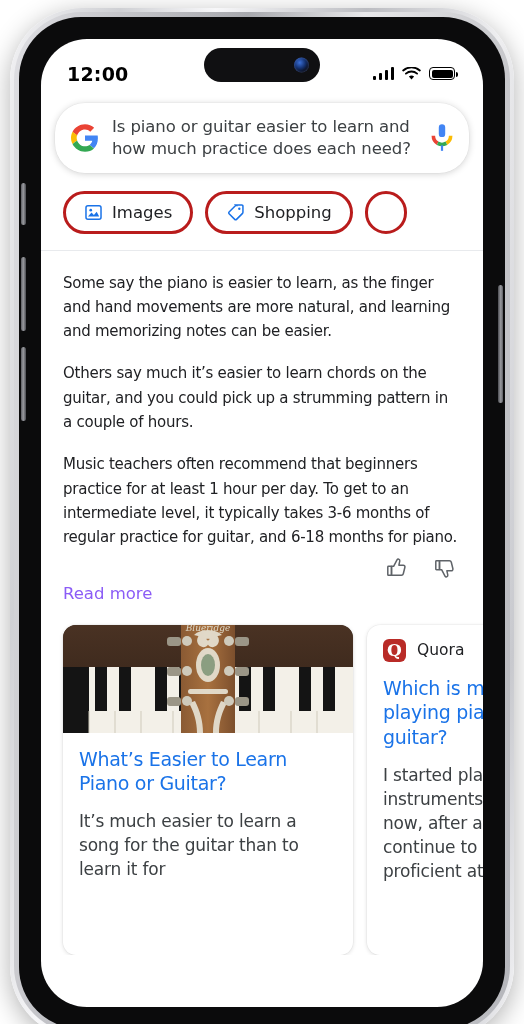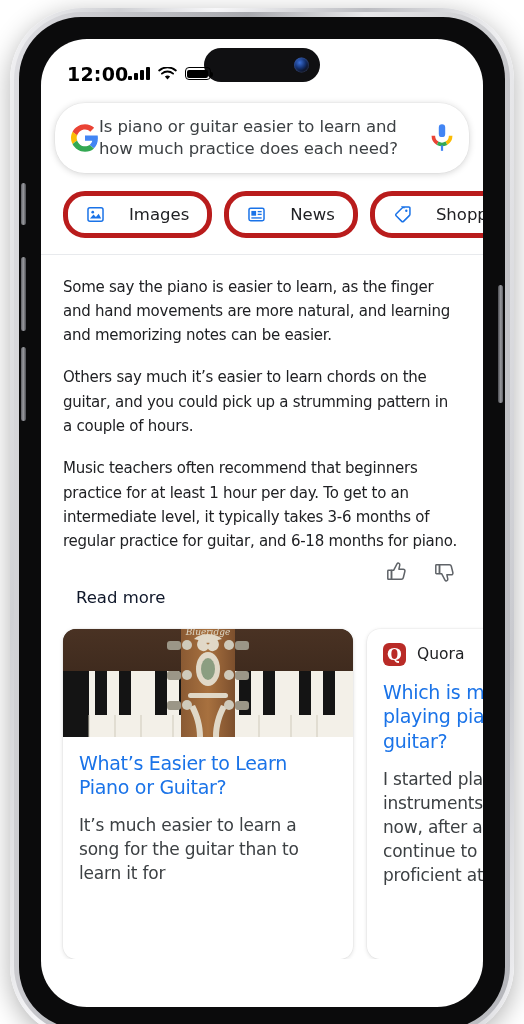--- a/index.html
+++ b/index.html
@@ -43,21 +43,21 @@
     background:linear-gradient(270deg,#5c5d62,#9a9ba0 45%,#4a4b50);
   }
   .b-mute  { top:166px; height:42px; }
   .b-volup { top:240px; height:74px; }
   .b-voldn { top:330px; height:74px; }
   .b-power { top:268px; height:118px; }
 
   
   .statusbar {
     position:relative; height:56px; display:flex; align-items:center;
-    padding:13px 8px 0 26px;
+    justify-content:space-between; padding:13px 8px 0 26px;
   }
   .clock { font-size:19px; font-weight:600; color:#000; letter-spacing:.2px;
            font-family:"DejaVu Sans", sans-serif; }
   .status-right { display:flex; align-items:center; gap:8px; padding-right:20px; }
 
   .sig { display:flex; align-items:flex-end; gap:2.5px; height:13px; }
   .sig i { display:block; width:3.5px; background:#000; border-radius:1px; }
   .sig i:nth-child(1){ height:4px; }
   .sig i:nth-child(2){ height:7px; }
   .sig i:nth-child(3){ height:10px; }
@@ -80,62 +80,61 @@
   .island .lens {
     position:absolute; right:11px; top:50%; transform:translateY(-50%);
     width:15px; height:15px; border-radius:50%;
     background:radial-gradient(circle at 38% 34%,#3a6fd8 0%,#14306d 42%,#0a0a12 72%);
     box-shadow:inset 0 0 2px rgba(120,160,255,.6);
   }
 
   
   .searchwrap { padding:8px 14px 0 14px; }
   .searchbar {
-    display:flex; align-items:center; 
+    display:flex; align-items:center; gap:13px;
     background:#fff; border-radius:30px; padding:13px 16px;
     box-shadow:0 1px 7px rgba(0,0,0,.18), 0 0 0 .5px rgba(0,0,0,.04);
     min-height:66px;
   }
   .gicon { width:28px; height:28px; flex:0 0 28px; }
   .qtext {
     flex:1; font-size:16.5px; line-height:1.32; color:#3c4043;
     font-family:"DejaVu Sans", sans-serif; letter-spacing:-.1px;
   }
   .mic { width:22px; flex:0 0 22px; height:30px; }
 
   
   .chips {
     display:flex; gap:12px; padding:18px 0 16px 22px;
     overflow:hidden; white-space:nowrap;
   }
   .chip {
-    display:flex; align-items:flex-end; gap:24px; flex:0 0 auto;
-    border:5px solid #b91c1c; border-radius:22px;
+    display:flex; align-items:flex-end; gap:9px; flex:0 0 auto;
+    border:3px solid #b91c1c; border-radius:22px;
     padding:9px 18px; background:#fff;
     font-size:16.5px; color:#202124; font-family:"DejaVu Sans", sans-serif;
   }
   .chip svg { flex:0 0 auto; }
   .divider { height:1px; background:#e8eaed; margin:0; }
 
   
   .content { padding:20px 22px 0 22px; }
   .para {
     font-size:15px; line-height:1.62; color:#202124;
     font-family:"DejaVu Sans", sans-serif; letter-spacing:-.25px;
     margin-bottom:18px;
   }
   .para:last-of-type { margin-bottom:0; }
 
   .feedback { display:flex; justify-content:flex-end; gap:24px; padding:6px 26px 0 0; }
   .feedback svg { display:block; }
 
   .readmore {
-    font-size:16.5px; color:#0f172a; padding:4px 20px 0 22px;
+    font-size:16.5px; color:#8b5cf6; padding:4px 20px 0 22px;
     font-family:"DejaVu Sans", sans-serif;
-    margin-left:13px;
   }
 
   
   .cards {
     display:flex; gap:14px; padding:22px 0 0 22px;
     overflow:hidden; align-items:flex-start;
   }
   .card {
     flex:0 0 290px; background:#fff; border-radius:13px;
     box-shadow:0 1px 4px rgba(0,0,0,.13), 0 0 0 .5px rgba(0,0,0,.05);
@@ -233,30 +232,20 @@
         </div>
 
         <div class="chips">
           <div class="chip">
             <svg width="19" height="19" viewBox="0 0 24 24">
               <rect x="2.5" y="3.5" width="19" height="17" rx="2.5" stroke="#1a73e8" stroke-width="1.9" fill="none"></rect>
               <circle cx="8.5" cy="9" r="1.7" fill="#1a73e8"></circle>
               <path d="M5 17l4.5-5 3 3.2L16 11l3.2 6z" fill="#1a73e8"></path>
             </svg>
             <span>Images</span>
-          </div>
-          <div class="chip">
-            <svg width="19" height="19" viewBox="0 0 24 24">
-              <rect x="2.5" y="4" width="19" height="16" rx="2.2" stroke="#1a73e8" stroke-width="1.9" fill="none"></rect>
-              <rect x="5.5" y="7.5" width="6" height="6" fill="#1a73e8"></rect>
-              <rect x="13.5" y="7.5" width="5" height="1.7" fill="#1a73e8"></rect>
-              <rect x="13.5" y="11" width="5" height="1.7" fill="#1a73e8"></rect>
-              <rect x="5.5" y="15.5" width="13" height="1.7" fill="#1a73e8"></rect>
-            </svg>
-            <span>News</span>
           </div>
           <div class="chip">
             <svg width="19" height="19" viewBox="0 0 24 24">
               <path d="M12.2 2.6H20a1.4 1.4 0 0 1 1.4 1.4v7.8a1.8 1.8 0 0 1-.5 1.3l-7.6 7.6a1.6 1.6 0 0 1-2.3 0l-7.1-7.1a1.6 1.6 0 0 1 0-2.3l7.6-7.6a1.8 1.8 0 0 1 1.3-.5z" stroke="#1a73e8" stroke-width="1.9" fill="none"></path>
               <circle cx="16.8" cy="7.2" r="1.5" fill="#1a73e8"></circle>
             </svg>
             <span>Shopping</span>
           </div>
           <div class="chip">
             

